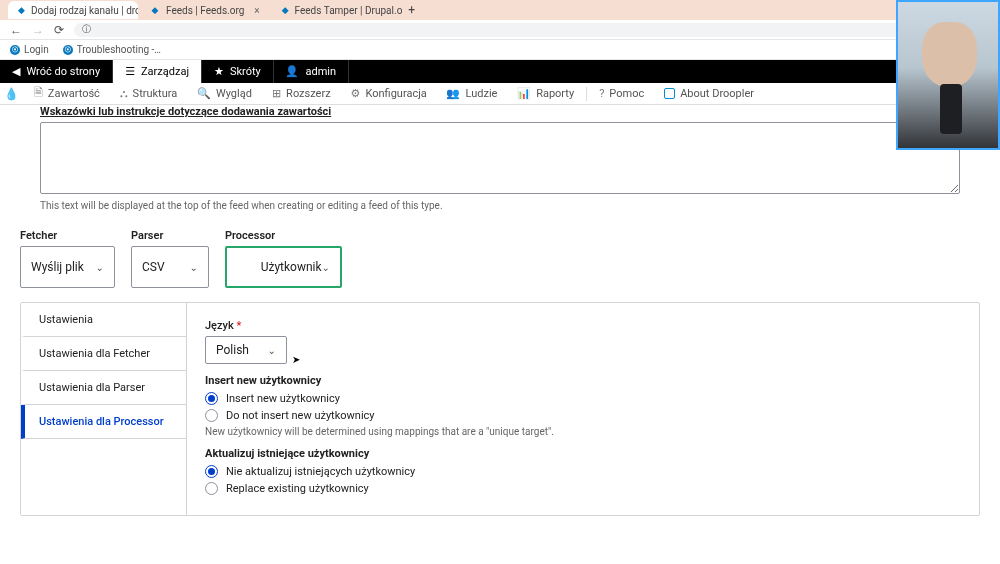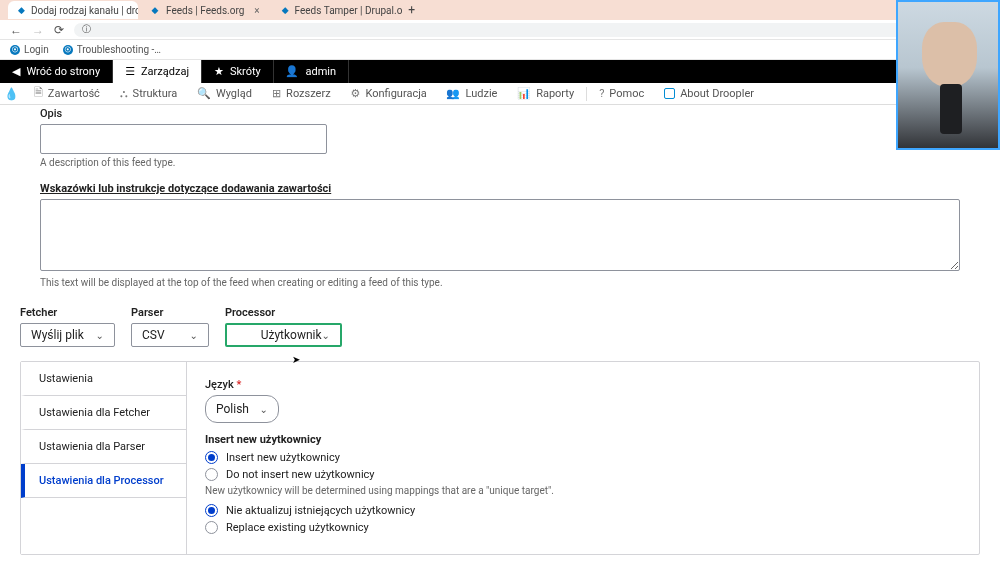--- a/index.html
+++ b/index.html
@@ -42,33 +42,33 @@
 .content { padding: 0 20px; overflow-y: auto; height: calc(564px - 105px); }
 .field-label { font-size: 11px; color: #222; margin-bottom: 4px; font-weight: 500; }
 .text-input { width: 287px; height: 30px; border: 1px solid #8e929c; border-radius: 2px; padding: 0 8px; font-size: 12px; }
 .textarea { width: 100%; height: 72px; border: 1px solid #8e929c; border-radius: 2px; padding: 6px 8px; font-size: 12px; resize: vertical; }
 .helper { font-size: 10px; color: #666; margin-top: 3px; }
 .field-group { margin-bottom: 14px; }
 
 .selects-row { display: flex; gap: 16px; margin: 18px 0 14px 0; padding: 0 0px; }
 .sel-col { display: flex; flex-direction: column; gap: 4px; }
 .sel-label { font-size: 11px; font-weight: 600; color: #222; }
-.sel { width: 117px; height: 24px; border: 1px solid #8e929c; border-radius: 2px; background: #fff; display: flex; align-items: center; justify-content: space-between; padding: 0 10px; font-size: 12px; color: #222; }
+.sel { width: 117px; height: 42px; border: 1px solid #8e929c; border-radius: 2px; background: #fff; display: flex; align-items: center; justify-content: space-between; padding: 0 10px; font-size: 12px; color: #222; }
 .sel.small { width: 78px; }
 .sel.highlight { border: 2px solid #26a769; width:117px;justify-content:flex-end; }
 .chev { color: #555; font-size: 10px; }
 
 .settings-layout { display: flex; gap: 0; border: 1px solid #d4d4d8; border-radius: 2px; }
 .tabs-col { width: 166px; background: #fff; border-right: 1px solid #d4d4d8; }
 .vtab { padding: 10px 14px; font-size: 11px; color: #222; border-bottom: 1px solid #d4d4d8; border-left: 4px solid transparent; }
 .vtab.active { color: #003ecc; border-left: 4px solid #003ecc; font-weight: 500; }
 .settings-body { flex: 1; padding: 16px 18px; }
 
 .req { color: #d72222; }
-.sel.lang { width: 74px; height: 28px; border-radius: 12px; }
+.sel.lang { width: 82px; height: 28px; }
 
 .radio-group-label { font-size: 11px; font-weight: 700; margin: 10px 0 5px 0; }
 .radio-row { display: flex; align-items: center; gap: 8px; margin: 4px 0; font-size: 11px; color: #222; }
 .radio { width: 13px; height: 13px; border: 1px solid #8e929c; border-radius: 50%; display: inline-flex; align-items: center; justify-content: center; background:#fff;}
 .radio.checked::after { content: ""; width: 7px; height: 7px; border-radius: 50%; background: #003ecc; }
 .radio.checked { border-color: #003ecc; }
 .radio-help { font-size: 10px; color: #666; margin: 2px 0 8px 0; }
 
 .cursor { position: absolute; left: 292px; top: 354px; font-size: 10px; color: #000; pointer-events: none; }
 
@@ -173,25 +173,20 @@
       <span>Pomoc</span>
     </span>
   <span class="menu-item">
       <span class="droop-icon"></span>
       <span>About Droopler</span>
     </span>
 </div>
 
 <div class="content">
 
-  <div class="field-group" style="margin-left:20px; margin-top:2px;">
-    <div class="field-label">Opis</div>
-    <input class="text-input" style="">
-    <div class="helper">A description of this feed type.</div>
-  </div>
 
   <div class="field-group" style="margin-left:20px; margin-right:20px;">
     <div class="field-label" style="font-weight:700;text-decoration:underline;">Wskazówki lub instrukcje dotyczące dodawania zawartości</div>
     <textarea class="textarea" style=""></textarea>
     <div class="helper">This text will be displayed at the top of the feed when creating or editing a feed of this type.</div>
   </div>
 
   <div class="selects-row">
     <div class="sel-col">
       <span class="sel-label">Fetcher</span>
@@ -237,20 +232,21 @@
       <label class="radio-row">
         <span class="radio checked"></span>
         <span>Insert new użytkownicy</span>
       </label>
       <label class="radio-row">
         <span class="radio"></span>
         <span>Do not insert new użytkownicy</span>
       </label>
       <div class="radio-help">New użytkownicy will be determined using mappings that are a "unique target".</div>
 
+      <div class="radio-group-label">Aktualizuj istniejące użytkownicy</div>
       <label class="radio-row">
         <span class="radio checked"></span>
         <span>Nie aktualizuj istniejących użytkownicy</span>
       </label>
       <label class="radio-row">
         <span class="radio"></span>
         <span>Replace existing użytkownicy</span>
       </label>
 
     </div>

